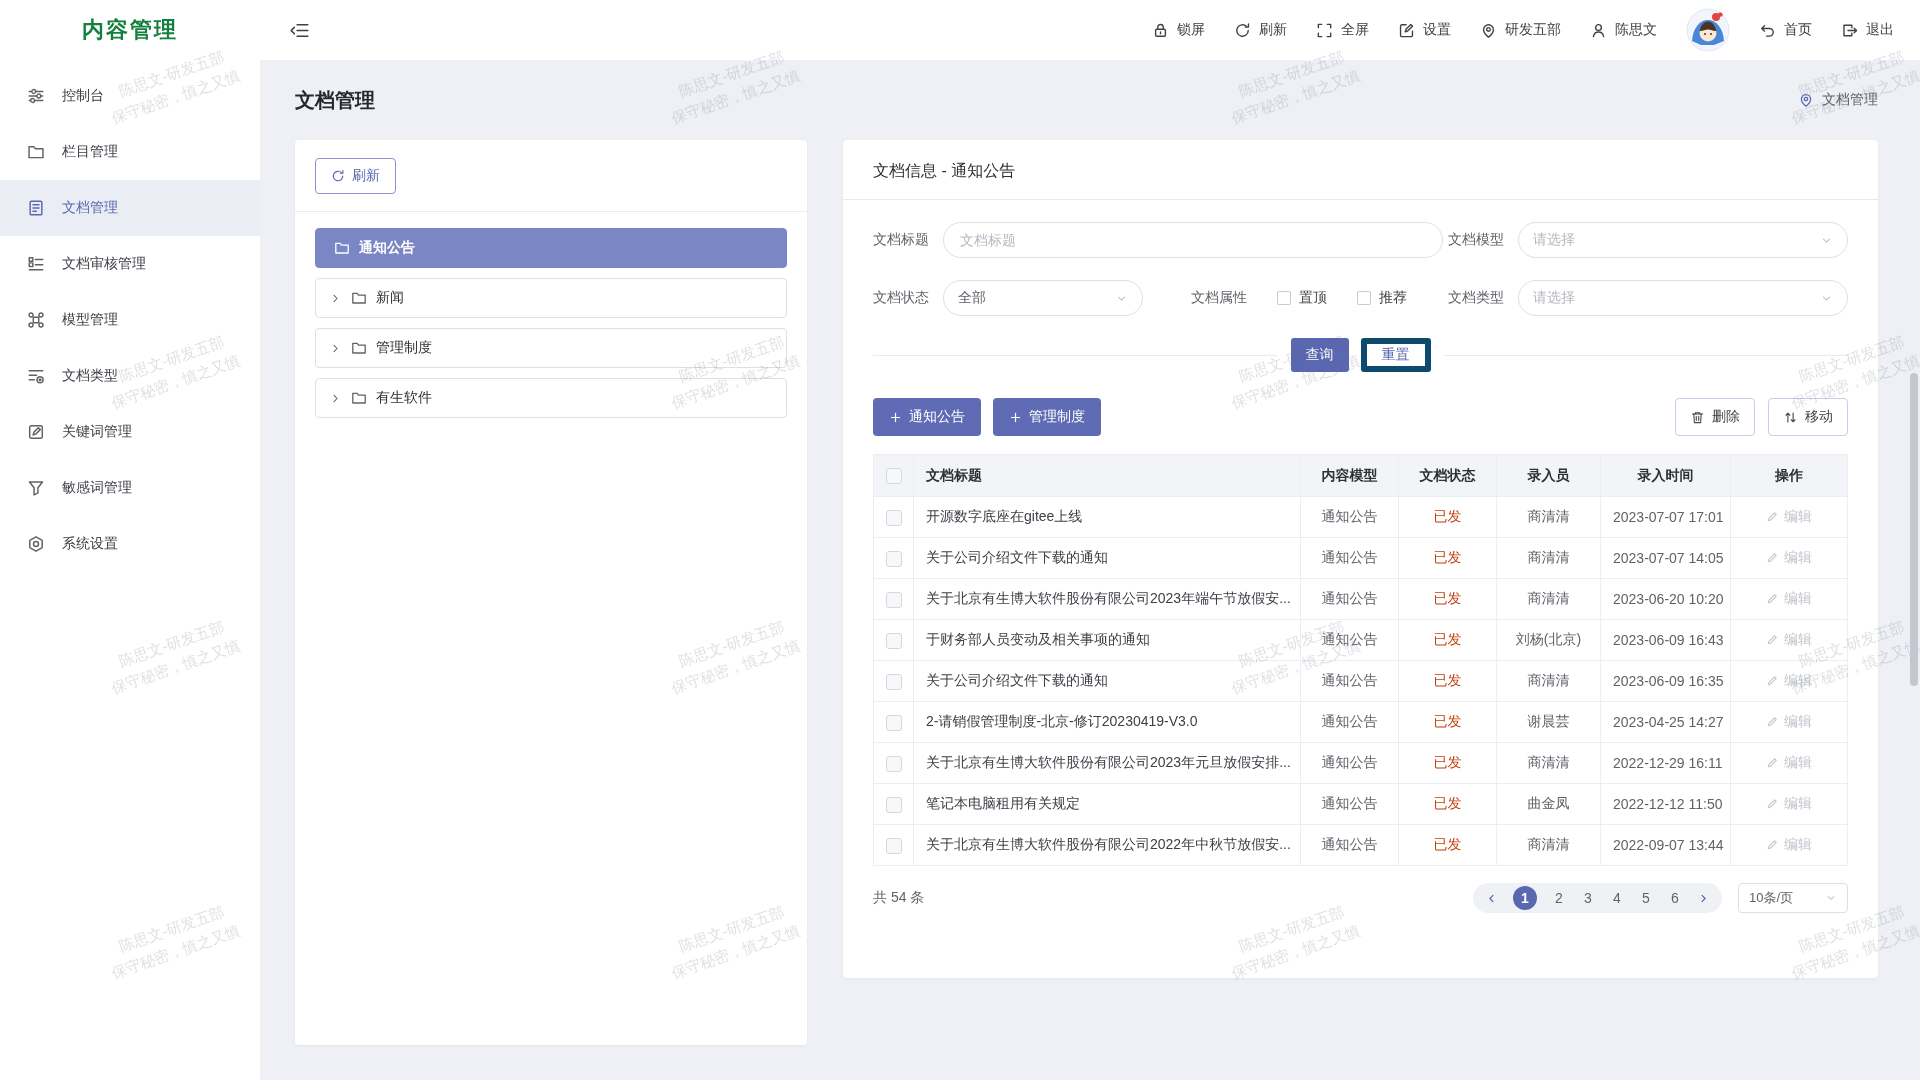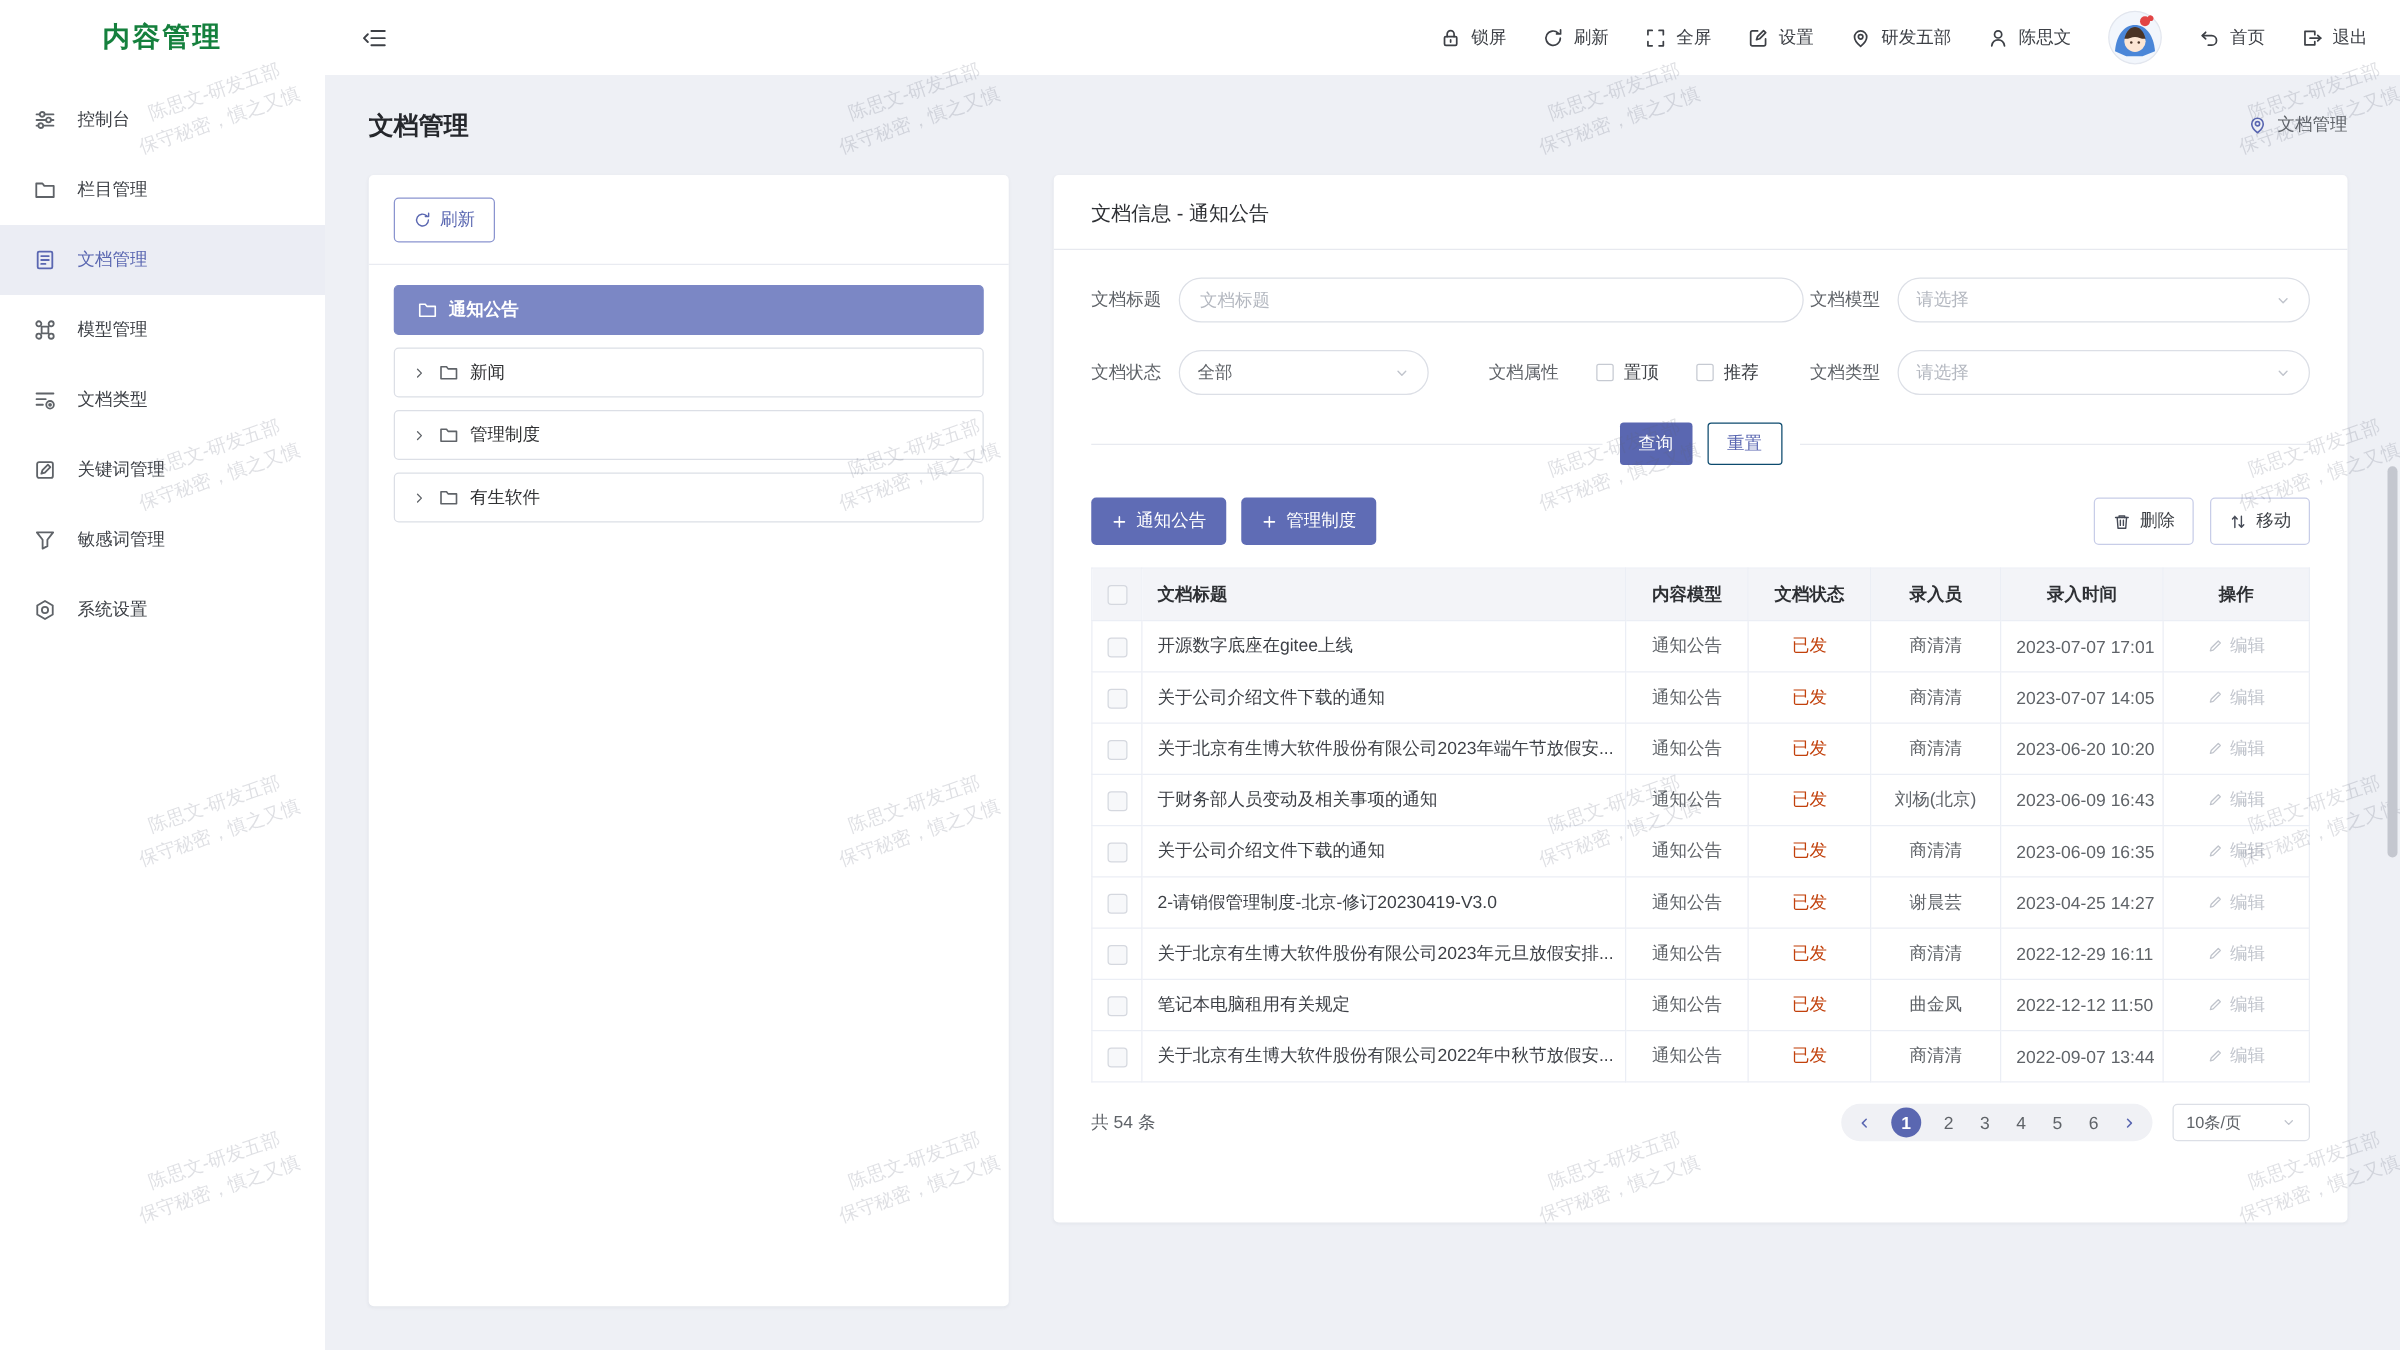--- a/index.html
+++ b/index.html
@@ -66,21 +66,21 @@
   .f-select .ph{color:var(--txt3)}
   .f-select .val{color:#5f6368}
   .f-select .ic14{color:#c0c4cc;width:13px;height:13px}
   .ml-auto{margin-left:auto}
   .attrs{display:flex;align-items:center;gap:30px;margin-left:48px}
   .chk{display:flex;align-items:center;gap:8px;font-size:14px;color:#3f4247;cursor:pointer}
   .chk-sq{width:14px;height:14px;border:1px solid #c6cad2;border-radius:2px;background:#fff;flex:none}
   .search-row{display:flex;align-items:center;margin-top:6px}
   .search-row .line{flex:1;height:1px;background:#e8eaf0}
   .btn-primary{height:34px;padding:0 15px;background:var(--primary);color:#fff;border:none;border-radius:3px;font-size:14px;margin:0 6px 0 14px;cursor:pointer;font-family:inherit}
-  .btn-plain{height:34px;padding:0 15px;background:#fff;color:var(--primary);border:1px solid #0c4a6e;border-radius:3px;font-size:14px;margin:0 14px 0 6px;cursor:pointer;font-family:inherit}
+  .btn-plain{height:34px;padding:0 15px;background:#fff;color:var(--primary);border:6px solid #0c4a6e;border-radius:3px;font-size:14px;margin:0 14px 0 6px;cursor:pointer;font-family:inherit}
 
   .toolbar{display:flex;align-items:center;padding:26px 30px 18px}
   .add-btn{height:38px;padding:0 16px;background:var(--primary-btn);color:#fff;border:none;border-radius:4px;font-size:14px;display:flex;align-items:center;gap:7px;margin-right:12px;cursor:pointer;font-family:inherit}
   .add-btn .ic14{width:13px;height:13px}
   .tool-right{margin-left:auto;display:flex;gap:13px}
   .tool-btn{height:38px;padding:0 14px;background:#fff;border:1px solid #c8cde8;border-radius:4px;font-size:14px;color:#3f4247;display:flex;align-items:center;gap:7px;cursor:pointer;font-family:inherit}
   .tool-btn .ic14{color:#454a56;width:15px;height:15px}
 
   .table-wrap{padding:0 30px 0 30px}
   table{width:100%;border-collapse:collapse;table-layout:fixed}
@@ -136,20 +136,32 @@
         <span class="nav-label">栏目管理</span>
       </div>
       <div class="nav-item active">
         <span class="nav-icon">
           <svg viewBox="0 0 16 16" fill="none" stroke="currentColor" stroke-width="1.3" stroke-linecap="round" stroke-linejoin="round">
             <rect x="2.8" y="2" width="10.4" height="12" rx="1"></rect>
             <path d="M5.3 5.2h5.4M5.3 8h5.4M5.3 10.8h3"></path>
           </svg>
         </span>
         <span class="nav-label">文档管理</span>
+      </div>
+      <div class="nav-item">
+        <span class="nav-icon">
+          <svg viewBox="0 0 16 16" fill="none" stroke="currentColor" stroke-width="1.3" stroke-linecap="round" stroke-linejoin="round">
+            <rect x="2" y="2.4" width="3.2" height="3.2"></rect>
+            <path d="M7.4 4h6.6"></path>
+            <rect x="2" y="7" width="3.2" height="3.2"></rect>
+            <path d="M7.4 8.6h6.6"></path>
+            <path d="M2 13.2h12"></path>
+          </svg>
+        </span>
+        <span class="nav-label">文档审核管理</span>
       </div>
       <div class="nav-item">
         <span class="nav-icon">
           <svg viewBox="0 0 16 16" fill="none" stroke="currentColor" stroke-width="1.3" stroke-linecap="round" stroke-linejoin="round">
             <rect x="5.6" y="5.6" width="4.8" height="4.8"></rect>
             <circle cx="3.6" cy="3.6" r="1.8"></circle>
             <circle cx="12.4" cy="3.6" r="1.8"></circle>
             <circle cx="3.6" cy="12.4" r="1.8"></circle>
             <circle cx="12.4" cy="12.4" r="1.8"></circle>
           </svg>

